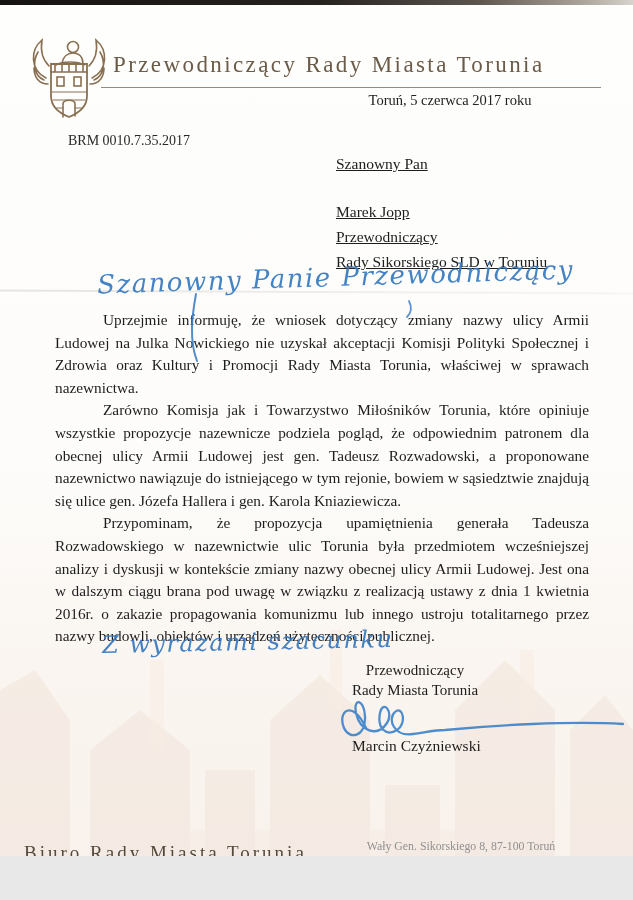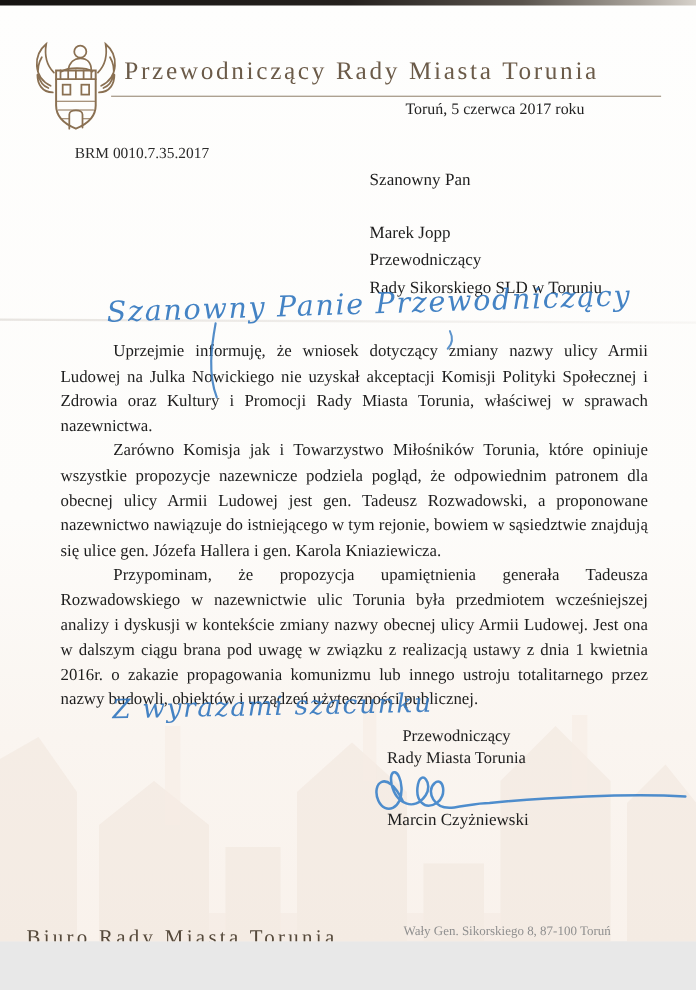--- a/index.html
+++ b/index.html
@@ -33,21 +33,21 @@
     background:#9a8a77; z-index:2;
   }
   .header-date{
     position:absolute; left:300px; top:92px; width:300px; text-align:center; z-index:2;
     font-size:14.5px; color:#222;
   }
   .header-ref{
     position:absolute; left:68px; top:114px; z-index:2; font-size:14px; color:#2a2a2a;margin-top:19px;
   }
   
-  .recipient{ position:absolute; left:336px; top:151px; z-index:2; font-size:15.5px; }
+  .recipient{ position:absolute; left:336px; top:151px; z-index:2; font-size:15.5px;text-decoration:underline; }
   .recipient .line{ line-height:25px; }
   .recipient .gap{ height:23px; }
   
   .hand{
     font-family:"DejaVu Serif", serif; font-style:italic;
     color:var(--ink); z-index:3; position:absolute; white-space:nowrap;
   }
   .hand-greeting{ left:97px; top:262px; font-size:26px; letter-spacing:1.5px; transform:rotate(-1.8deg); opacity:.92;}
   .hand-closing{ left:102px; top:628px; font-size:24px; letter-spacing:1.5px; transform:rotate(-1.2deg); opacity:.92;}
   .ink-marks{ position:absolute; left:0; top:0; width:633px; height:900px; z-index:3; pointer-events:none;}

